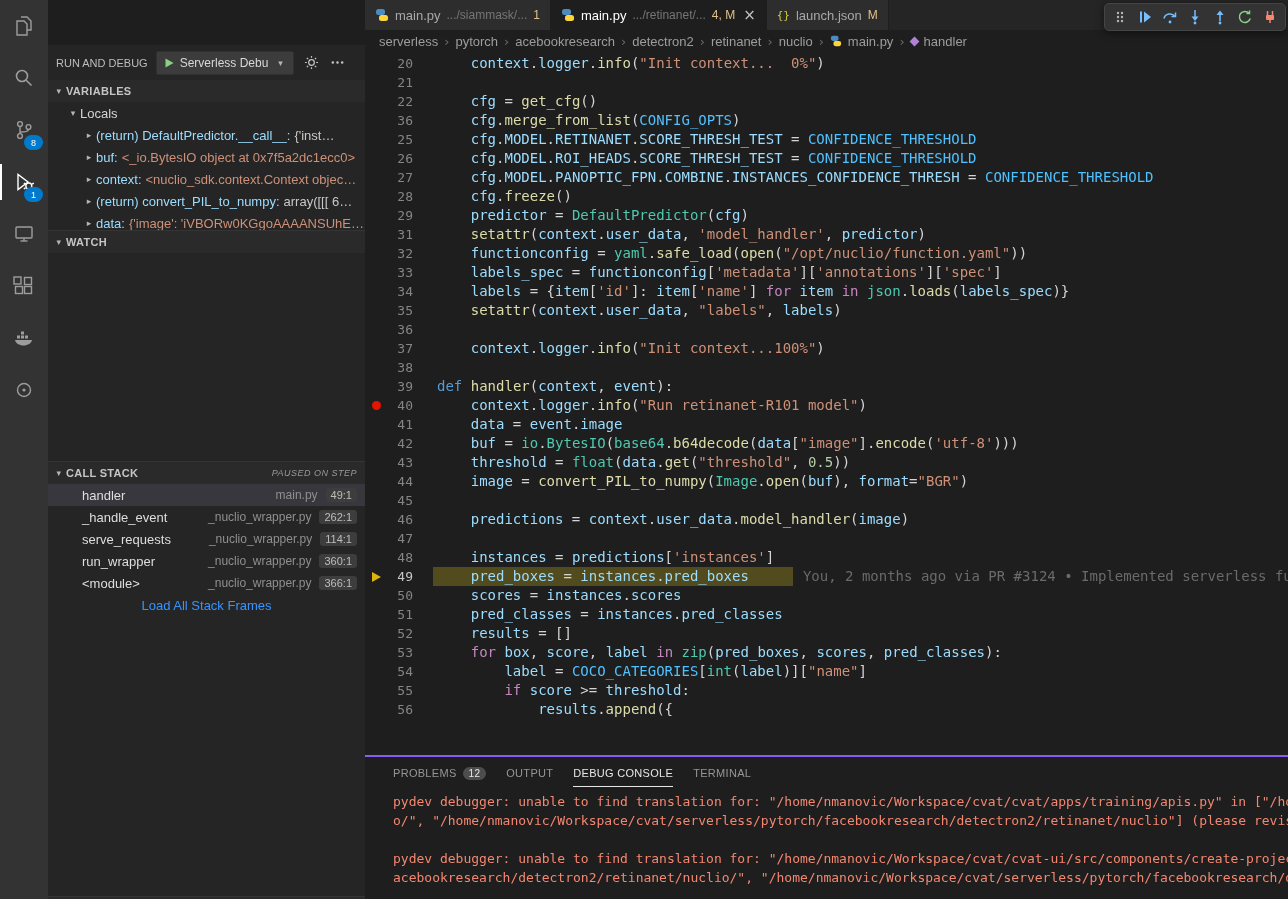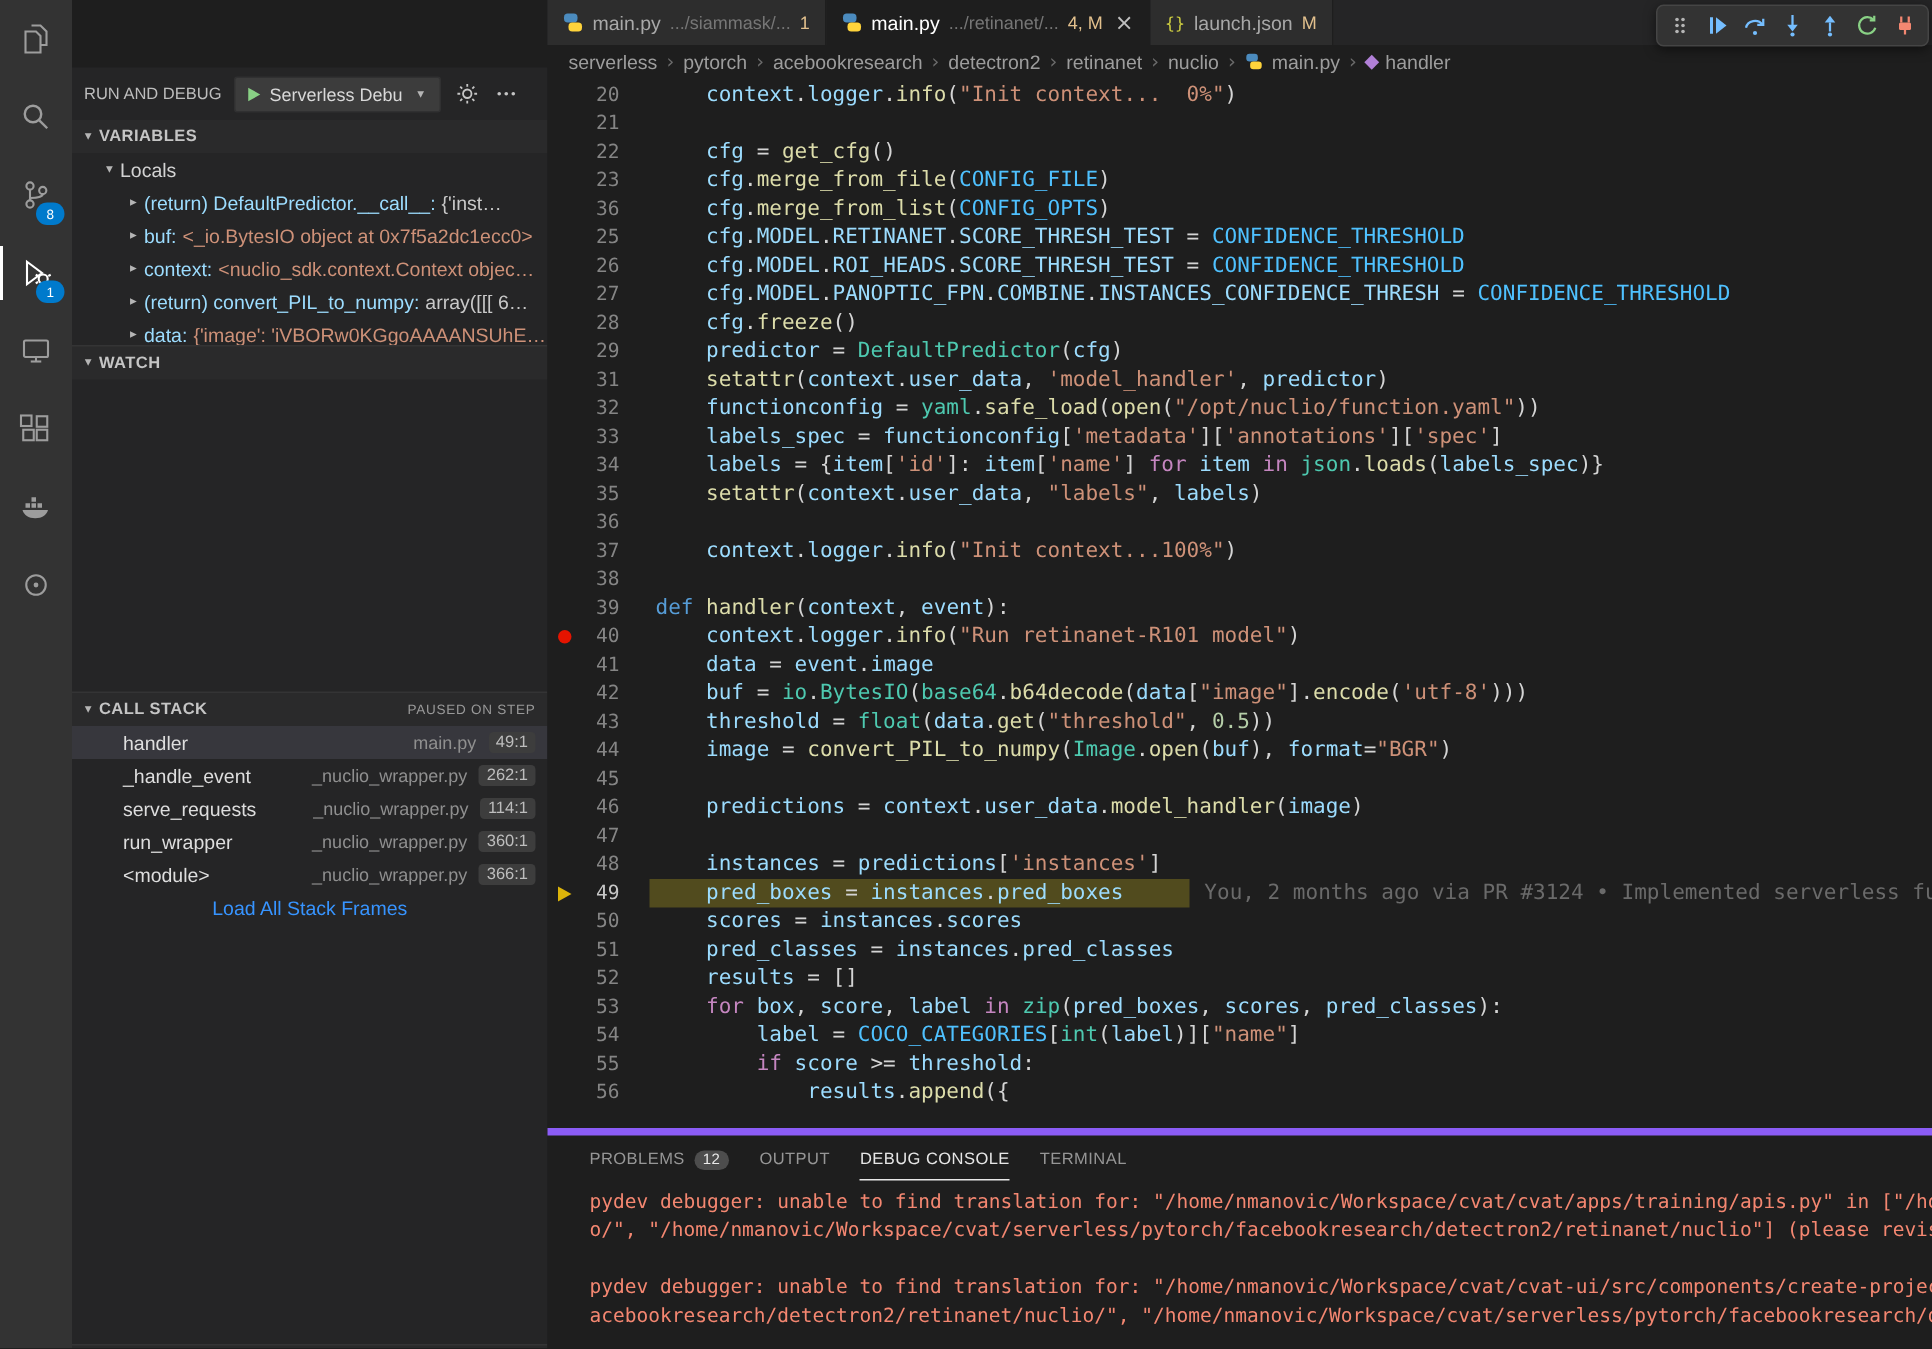--- a/index.html
+++ b/index.html
@@ -21,21 +21,21 @@
   .tool-ic{width:18px;height:18px;display:flex;align-items:center;justify-content:center;color:#c5c5c5;cursor:pointer;}
   .sec-h{height:22px;flex:none;display:flex;align-items:center;font-size:11px;font-weight:bold;letter-spacing:.3px;
          color:#c5c5c5;padding:0 8px 0 4px;border-top:1px solid rgba(255,255,255,.05);background:#2a2a2b;}
   .tw{width:14px;display:inline-block;text-align:center;color:#b5b5b5;font-family:"DejaVu Sans",sans-serif;font-size:9px;flex:none;}
   .scope-row{height:22px;flex:none;display:flex;align-items:center;padding-left:18px;color:#d3d3d3;cursor:pointer;}
   .vars{height:106px;flex:none;overflow:hidden;}
   .var-row{height:22px;display:flex;align-items:center;padding-left:34px;white-space:nowrap;overflow:hidden;cursor:pointer;}
   .var-name{color:#9cdcfe;margin-right:4px;}
   .var-val{color:#ce9178;}
   .var-row:nth-child(1) .var-val,.var-row:nth-child(4) .var-val{color:#c8c8c8;}
-  .paused{margin-left:auto;font-size:9px;font-weight:normal;color:#999999;letter-spacing:.5px;}
+  .paused{margin-left:auto;font-size:9px;font-weight:normal;color:#999999;letter-spacing:.5px;font-style:italic;}
   .cs-list{height:110px;flex:none;}
   .cs-row{height:22px;display:flex;align-items:center;padding:0 8px 0 34px;cursor:pointer;white-space:nowrap;}
   .cs-row.selected{background:#37373d;}
   .cs-name{color:#dedede;}
   .cs-file{color:#8f8f8f;margin-left:auto;margin-right:8px;font-size:12px;}
   .cs-pos{background:#3d3d3d;border-radius:3px;padding:1px 5px;font-size:11px;color:#bdbdbd;flex:none;}
   .load-link{height:22px;flex:none;display:flex;align-items:center;justify-content:center;color:#3794ff;cursor:pointer;}
   .spacer1{height:208px;flex:none;}
   .spacer2{height:280px;flex:none;}
   .bp-row{height:20px;display:flex;align-items:center;gap:7px;padding-left:14px;cursor:pointer;}
@@ -66,21 +66,21 @@
   .bp-dot{width:9px;height:9px;border-radius:50%;background:#e51400;}
   .cur-arrow{width:0;height:0;border-left:9px solid #dcb40a;border-top:5px solid transparent;border-bottom:5px solid transparent;}
   .ln{width:26px;flex:none;text-align:right;color:#858585;font-size:13px;z-index:1;margin-right:24px;}
   .code-line.cur .ln{color:#c6c6c6;}
   .code-text{flex:none;z-index:1;}
   .hl{position:absolute;left:68px;top:0;width:360px;height:19px;background:#514b1e;z-index:0;}
   .blame{color:#6a6a6a;margin-left:54px;z-index:1;}
   .tk-p{color:#d4d4d4}.tk-v{color:#9cdcfe}.tk-f{color:#dcdcaa}.tk-c{color:#4ec9b0}.tk-k{color:#569cd6}
   .tk-k2{color:#c586c0}.tk-s{color:#ce9178}.tk-n{color:#b5cea8}.tk-C{color:#4fc1ff}
   
-  .panel{height:142px;flex:none;background:#1e1e1e;border-top:5px solid #8b5cf6;display:flex;flex-direction:column;}
+  .panel{height:142px;flex:none;background:#1e1e1e;border-top:2px solid #8b5cf6;display:flex;flex-direction:column;}
   .panel-tabs{height:30px;flex:none;display:flex;align-items:center;gap:20px;padding-left:28px;}
   .ptab{font-size:11px;color:#969696;letter-spacing:.3px;display:flex;align-items:center;gap:6px;cursor:pointer;height:100%;box-sizing:border-box;padding-top:2px;}
   .ptab.active{color:#e7e7e7;border-bottom:1px solid #e7e7e7;}
   .pbadge{background:#4d4d4d;color:#eaeaea;border-radius:9px;padding:1px 6px;font-size:10px;}
   .console{flex:1;overflow:hidden;padding:5px 0 0 28px;font-family:"DejaVu Sans Mono",monospace;font-size:13px;line-height:19px;color:#f48771;white-space:pre;cursor:text;}
 </style>
 </head>
 <body>
 
 <div class="app">
@@ -370,21 +370,20 @@
         <span class="crumb-sep">›</span>
         <span class="method-ic"></span>
         <span class="crumb">handler</span>
       </div>
 
     <div class="editor">
       <div>
           <div class="code-line"><span class="bp-col"></span><span class="ln">20</span><span class="code-text"><span class="tk-p">    </span><span class="tk-v">context</span><span class="tk-p">.</span><span class="tk-v">logger</span><span class="tk-p">.</span><span class="tk-f">info</span><span class="tk-p">(</span><span class="tk-s">"Init context...  0%"</span><span class="tk-p">)</span></span></div>
           <div class="code-line"><span class="bp-col"></span><span class="ln">21</span><span class="code-text"></span></div>
           <div class="code-line"><span class="bp-col"></span><span class="ln">22</span><span class="code-text"><span class="tk-p">    </span><span class="tk-v">cfg</span><span class="tk-p"> = </span><span class="tk-f">get_cfg</span><span class="tk-p">()</span></span></div>
-          <div class="code-line"><span class="bp-col"></span><span class="ln">23</span><span class="code-text"><span class="tk-p">    </span><span class="tk-v">cfg</span><span class="tk-p">.</span><span class="tk-f">merge_from_file</span><span class="tk-p">(</span><span class="tk-C">CONFIG_FILE</span><span class="tk-p">)</span></span></div>
           <div class="code-line"><span class="bp-col"></span><span class="ln">36</span><span class="code-text"><span class="tk-p">    </span><span class="tk-v">cfg</span><span class="tk-p">.</span><span class="tk-f">merge_from_list</span><span class="tk-p">(</span><span class="tk-C">CONFIG_OPTS</span><span class="tk-p">)</span></span></div>
           <div class="code-line"><span class="bp-col"></span><span class="ln">25</span><span class="code-text"><span class="tk-p">    </span><span class="tk-v">cfg</span><span class="tk-p">.</span><span class="tk-v">MODEL</span><span class="tk-p">.</span><span class="tk-v">RETINANET</span><span class="tk-p">.</span><span class="tk-v">SCORE_THRESH_TEST</span><span class="tk-p"> = </span><span class="tk-C">CONFIDENCE_THRESHOLD</span></span></div>
           <div class="code-line"><span class="bp-col"></span><span class="ln">26</span><span class="code-text"><span class="tk-p">    </span><span class="tk-v">cfg</span><span class="tk-p">.</span><span class="tk-v">MODEL</span><span class="tk-p">.</span><span class="tk-v">ROI_HEADS</span><span class="tk-p">.</span><span class="tk-v">SCORE_THRESH_TEST</span><span class="tk-p"> = </span><span class="tk-C">CONFIDENCE_THRESHOLD</span></span></div>
           <div class="code-line"><span class="bp-col"></span><span class="ln">27</span><span class="code-text"><span class="tk-p">    </span><span class="tk-v">cfg</span><span class="tk-p">.</span><span class="tk-v">MODEL</span><span class="tk-p">.</span><span class="tk-v">PANOPTIC_FPN</span><span class="tk-p">.</span><span class="tk-v">COMBINE</span><span class="tk-p">.</span><span class="tk-v">INSTANCES_CONFIDENCE_THRESH</span><span class="tk-p"> = </span><span class="tk-C">CONFIDENCE_THRESHOLD</span></span></div>
           <div class="code-line"><span class="bp-col"></span><span class="ln">28</span><span class="code-text"><span class="tk-p">    </span><span class="tk-v">cfg</span><span class="tk-p">.</span><span class="tk-f">freeze</span><span class="tk-p">()</span></span></div>
           <div class="code-line"><span class="bp-col"></span><span class="ln">29</span><span class="code-text"><span class="tk-p">    </span><span class="tk-v">predictor</span><span class="tk-p"> = </span><span class="tk-c">DefaultPredictor</span><span class="tk-p">(</span><span class="tk-v">cfg</span><span class="tk-p">)</span></span></div>
           <div class="code-line"><span class="bp-col"></span><span class="ln">31</span><span class="code-text"><span class="tk-p">    </span><span class="tk-f">setattr</span><span class="tk-p">(</span><span class="tk-v">context</span><span class="tk-p">.</span><span class="tk-v">user_data</span><span class="tk-p">, </span><span class="tk-s">'model_handler'</span><span class="tk-p">, </span><span class="tk-v">predictor</span><span class="tk-p">)</span></span></div>
           <div class="code-line"><span class="bp-col"></span><span class="ln">32</span><span class="code-text"><span class="tk-p">    </span><span class="tk-v">functionconfig</span><span class="tk-p"> = </span><span class="tk-c">yaml</span><span class="tk-p">.</span><span class="tk-f">safe_load</span><span class="tk-p">(</span><span class="tk-f">open</span><span class="tk-p">(</span><span class="tk-s">"/opt/nuclio/function.yaml"</span><span class="tk-p">))</span></span></div>
           <div class="code-line"><span class="bp-col"></span><span class="ln">33</span><span class="code-text"><span class="tk-p">    </span><span class="tk-v">labels_spec</span><span class="tk-p"> = </span><span class="tk-v">functionconfig</span><span class="tk-p">[</span><span class="tk-s">'metadata'</span><span class="tk-p">][</span><span class="tk-s">'annotations'</span><span class="tk-p">][</span><span class="tk-s">'spec'</span><span class="tk-p">]</span></span></div>
           <div class="code-line"><span class="bp-col"></span><span class="ln">34</span><span class="code-text"><span class="tk-p">    </span><span class="tk-v">labels</span><span class="tk-p"> = {</span><span class="tk-v">item</span><span class="tk-p">[</span><span class="tk-s">'id'</span><span class="tk-p">]: </span><span class="tk-v">item</span><span class="tk-p">[</span><span class="tk-s">'name'</span><span class="tk-p">] </span><span class="tk-k2">for</span><span class="tk-p"> </span><span class="tk-v">item</span><span class="tk-p"> </span><span class="tk-k2">in</span><span class="tk-p"> </span><span class="tk-c">json</span><span class="tk-p">.</span><span class="tk-f">loads</span><span class="tk-p">(</span><span class="tk-v">labels_spec</span><span class="tk-p">)}</span></span></div>

